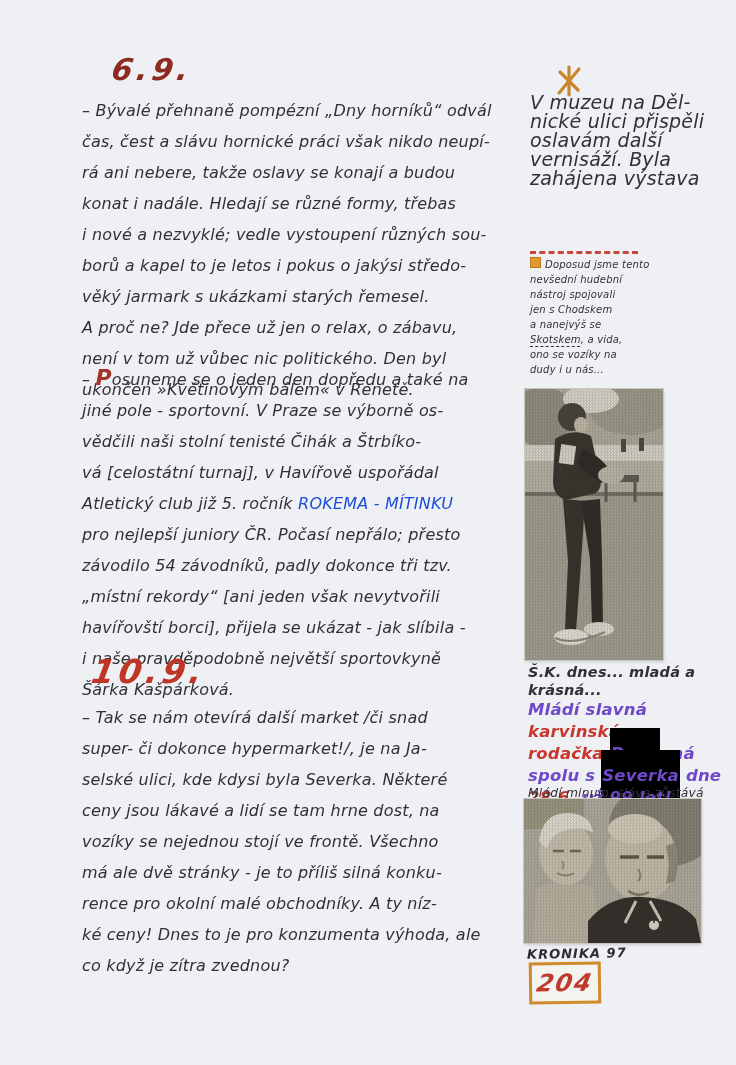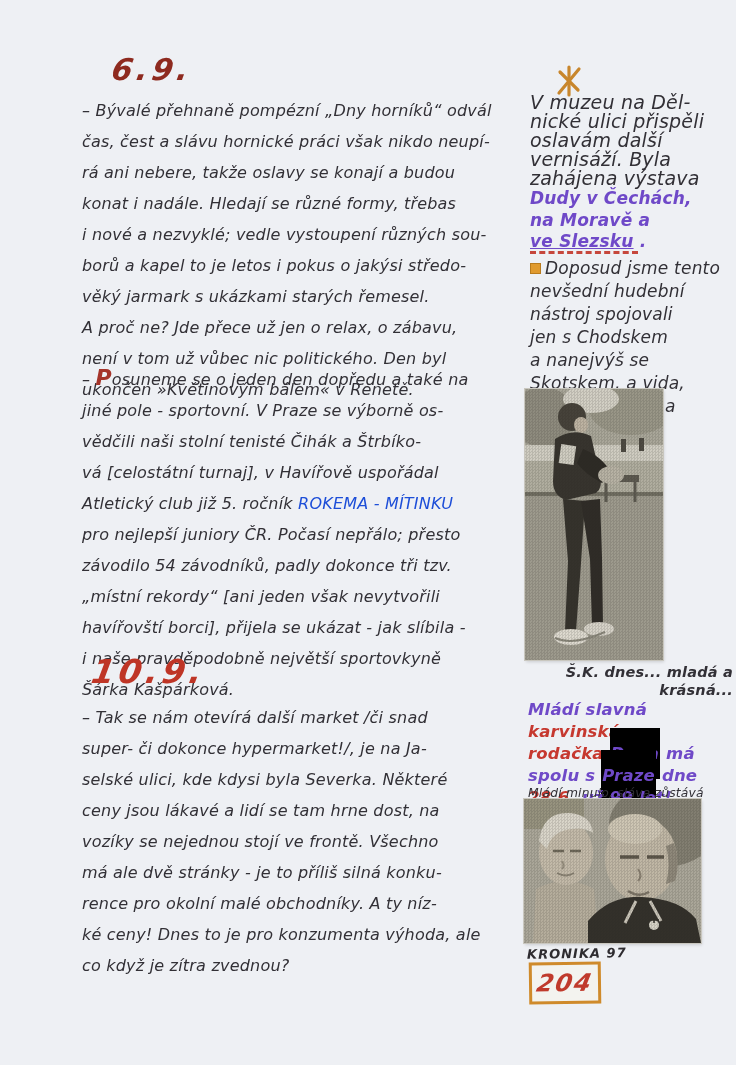--- a/index.html
+++ b/index.html
@@ -12,37 +12,37 @@
   .hand{font-style:italic;color:#323036;white-space:pre-line;letter-spacing:.2px;}
   .body-text{position:absolute;left:82px;width:452px;font-size:16px;line-height:31px;}
   .date-head{position:absolute;font-weight:bold;font-style:italic;letter-spacing:4px;transform:skewX(-10deg);}
   .date-1{left:112px;top:52px;font-size:30px;color:#8e2a1f;}
   .date-2{left:92px;top:652px;font-size:33px;color:#bf3526;}
   .red{color:#1d4ed8;}
   .red-initial{color:#a5342a;font-weight:bold;font-size:22px;}
   
   .margin-note{position:absolute;left:530px;width:202px;}
   .note-lg{font-size:19px;line-height:19px;}
-  .note-sm{font-size:17px;line-height:23px;}
+  .note-sm{font-size:10px;line-height:15px;}
   .purple{color:#6f49c8;}
   .exhibit{position:absolute;left:530px;top:188px;width:202px;font-size:17px;line-height:21.5px;font-weight:bold;}
   .u-solid{text-decoration:underline;}
   .u-dash{text-decoration:underline;text-decoration-style:dashed;text-underline-offset:3px;}
   .red-dashes{position:absolute;left:530px;top:251px;width:108px;border-top:3px dashed #c6473c;}
   .star-icon{position:absolute;left:552px;top:64px;}
   .bullet{display:inline-block;width:9px;height:9px;background:#e09a2e;border:1px solid #b97b1d;margin-right:4px;vertical-align:baseline;}
   
   .photo{position:absolute;background:#c3c0b5;box-shadow:0 0 0 1px #c9c7bf,1px 2px 3px rgba(0,0,0,.15);}
   .photo-1{left:525px;top:389px;width:138px;height:271px;}
   .photo-2{left:524px;top:799px;width:177px;height:144px;}
   .halftone{position:absolute;inset:0;pointer-events:none;
     background:repeating-conic-gradient(rgba(40,38,32,.13) 0% 25%,transparent 0% 50%);
     background-size:3px 3px;}
   
-  .cap-black-1{position:absolute;left:528px;top:664px;width:205px;font-size:14.5px;line-height:17.5px;font-weight:bold;text-align:right;}
+  .cap-black-1{position:absolute;left:528px;top:664px;width:205px;font-size:14.5px;line-height:17.5px;font-weight:bold;}
   .cap-color{position:absolute;left:528px;top:699px;width:208px;font-size:16.5px;line-height:22px;font-weight:bold;}
   .cap-black-2{position:absolute;left:528px;top:786px;width:205px;font-size:12.3px;line-height:14px;}
   .hl{background:#000000;padding:16px 1px;}
   .cap-red{color:#c6382f;}
   
   .kronika{position:absolute;left:527px;top:946px;font-size:13px;font-weight:bold;font-style:italic;letter-spacing:1px;color:#2e2c30;transform:rotate(-1deg);}
   .page-box{position:absolute;left:529px;top:962px;width:66px;height:36px;border:3px solid #cf8a2b;background:#f3f3ef;
     display:flex;align-items:center;justify-content:center;transform:rotate(-.8deg);}
   .page-num{color:#c03a2c;font-size:24px;font-weight:bold;font-style:italic;letter-spacing:2px;transform:skewX(-12deg);}
 </style>
@@ -97,23 +97,20 @@
       </g>
     </svg>
   </span>
 
   <div class="hand margin-note note-lg" style="top:93px"><span>V muzeu na Děl-
 nické ulici přispěli
 oslavám další
 vernisáží. Byla
 zahájena výstava</span></div>
 
-  <div class="hand exhibit purple"><span>Dudy v Čechách,
-na Moravě a
-</span><span class="u-solid">ve Slezsku</span><span> .</span></div>
 
   <div class="red-dashes"></div>
 
   <div class="hand margin-note note-sm" style="top:257px"><span class="bullet"></span><span>Doposud jsme tento
 nevšední hudební
 nástroj spojovali
 jen s Chodskem
 a nanejvýš se
 </span><span class="u-dash">Skotskem</span><span>, a vida,
 ono se vozíky na
@@ -147,21 +144,21 @@
       <path d="M30 249 q18 8 50 -6" stroke="#8a877b" stroke-width="2" fill="none"></path>
     </svg>
     <div class="halftone"></div>
   </div>
 
   <div class="hand cap-black-1"><span>Š.K. dnes... mladá a
 krásná...</span></div>
 
   <div class="hand cap-color"><span class="purple">Mládí slavná </span><span class="cap-red">karvinská
 rodačka </span><span class="purple hl">Dana</span><span class="purple"> má
-spolu s </span><span class="purple hl">Praze</span><span class="purple"> dne
+spolu s </span><span class="purple hl">Severka</span><span class="purple"> dne
 </span><span class="cap-red">28.6.</span><span class="purple"> už 99 let!</span></div>
 
   <div class="hand cap-black-2"><span>Mládí minulo, sláva zůstává</span></div>
 
   <div class="photo photo-2">
     <svg width="177" height="144" viewBox="0 0 177 144">
       <rect width="177" height="144" fill="#aaa699"></rect>
       <ellipse cx="140" cy="26" rx="55" ry="42" fill="#827e71"></ellipse>
       <rect x="0" y="0" width="60" height="30" fill="#97937f"></rect>
       <path d="M12 90 q30 -16 58 0 l5 54 h-66 z" fill="#b5ad9c"></path>

